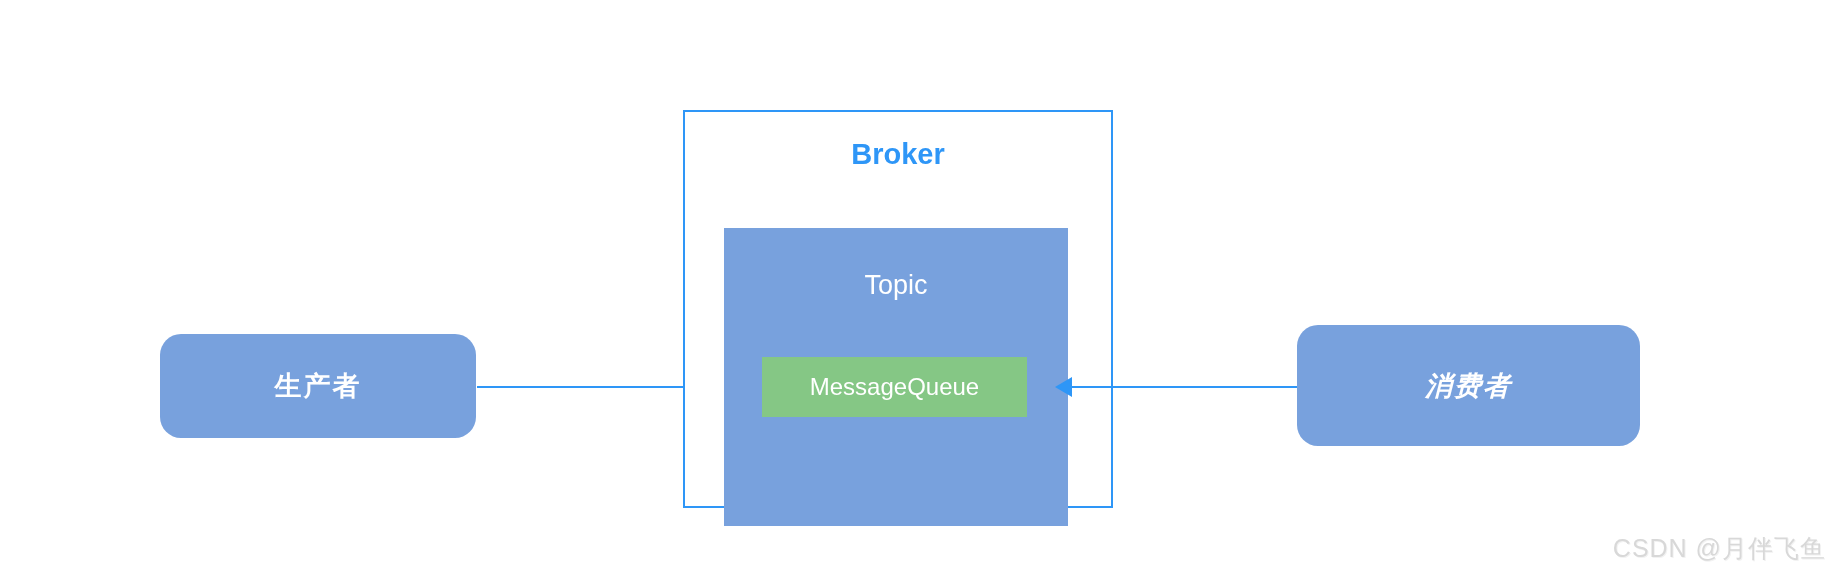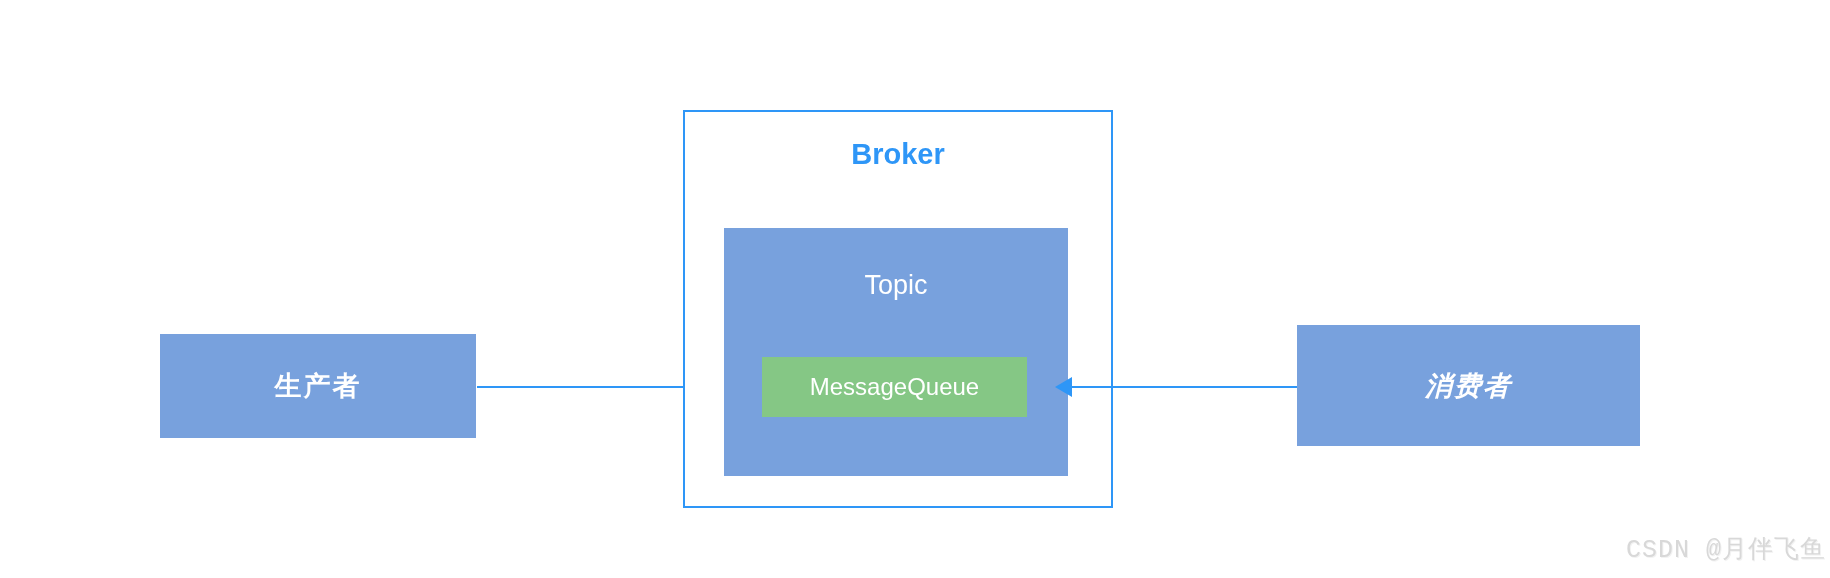--- a/index.html
+++ b/index.html
@@ -12,20 +12,21 @@
     position: relative;
     width: 1830px; height: 578px;
     background: #ffffff;
   }
   .node {
     position: absolute;
     background: #78A1DD;
     color: #ffffff;
     display: flex; align-items: center; justify-content: center;
     text-align: center;
+    border-radius: 21px;
   }
   .cn-label { font-weight: bold; font-size: 27px; letter-spacing: 2px; }
   .producer { left: 160px; top: 334px; width: 316px; height: 104px; }
   .consumer { left: 1297px; top: 325px; width: 343px; height: 121px; font-style: italic; }
 
   .broker {
     position: absolute;
     left: 683px; top: 110px; width: 430px; height: 398px;
     background: #ffffff;
     border: 2px solid #2E96F7;
@@ -34,21 +35,21 @@
     position: absolute;
     left: 0; top: 24px; width: 100%;
     text-align: center;
     color: #2E96F7;
     font-size: 29px;
     line-height: 36px;
     font-weight: bold;
   }
   .topic {
     position: absolute;
-    left: 39px; top: 116px; width: 344px; height: 248px;
+    left: 39px; top: 116px; width: 344px; height: 298px;
     background: #78A1DD;
   }
   .topic-title {
     position: absolute;
     left: 0; top: 39px; width: 100%;
     text-align: center;
     color: #ffffff;
     font-size: 27px;
     line-height: 36px;
   }
@@ -84,21 +85,20 @@
   }
 
   .watermark {
     position: absolute;
     right: 4px; top: 532px;
     font-size: 25px;
     color: #D8D8D8;
     text-shadow: 1px 1px 0 #f2f2f2;
     letter-spacing: 1px;
     white-space: nowrap;
-    font-family: Liberation Mono, monospace;
   }
 </style>
 </head>
 <body>
 
 <div class="canvas">
 
   <div class="node producer">
     <span class="cn-label">生产者</span>
   </div>

